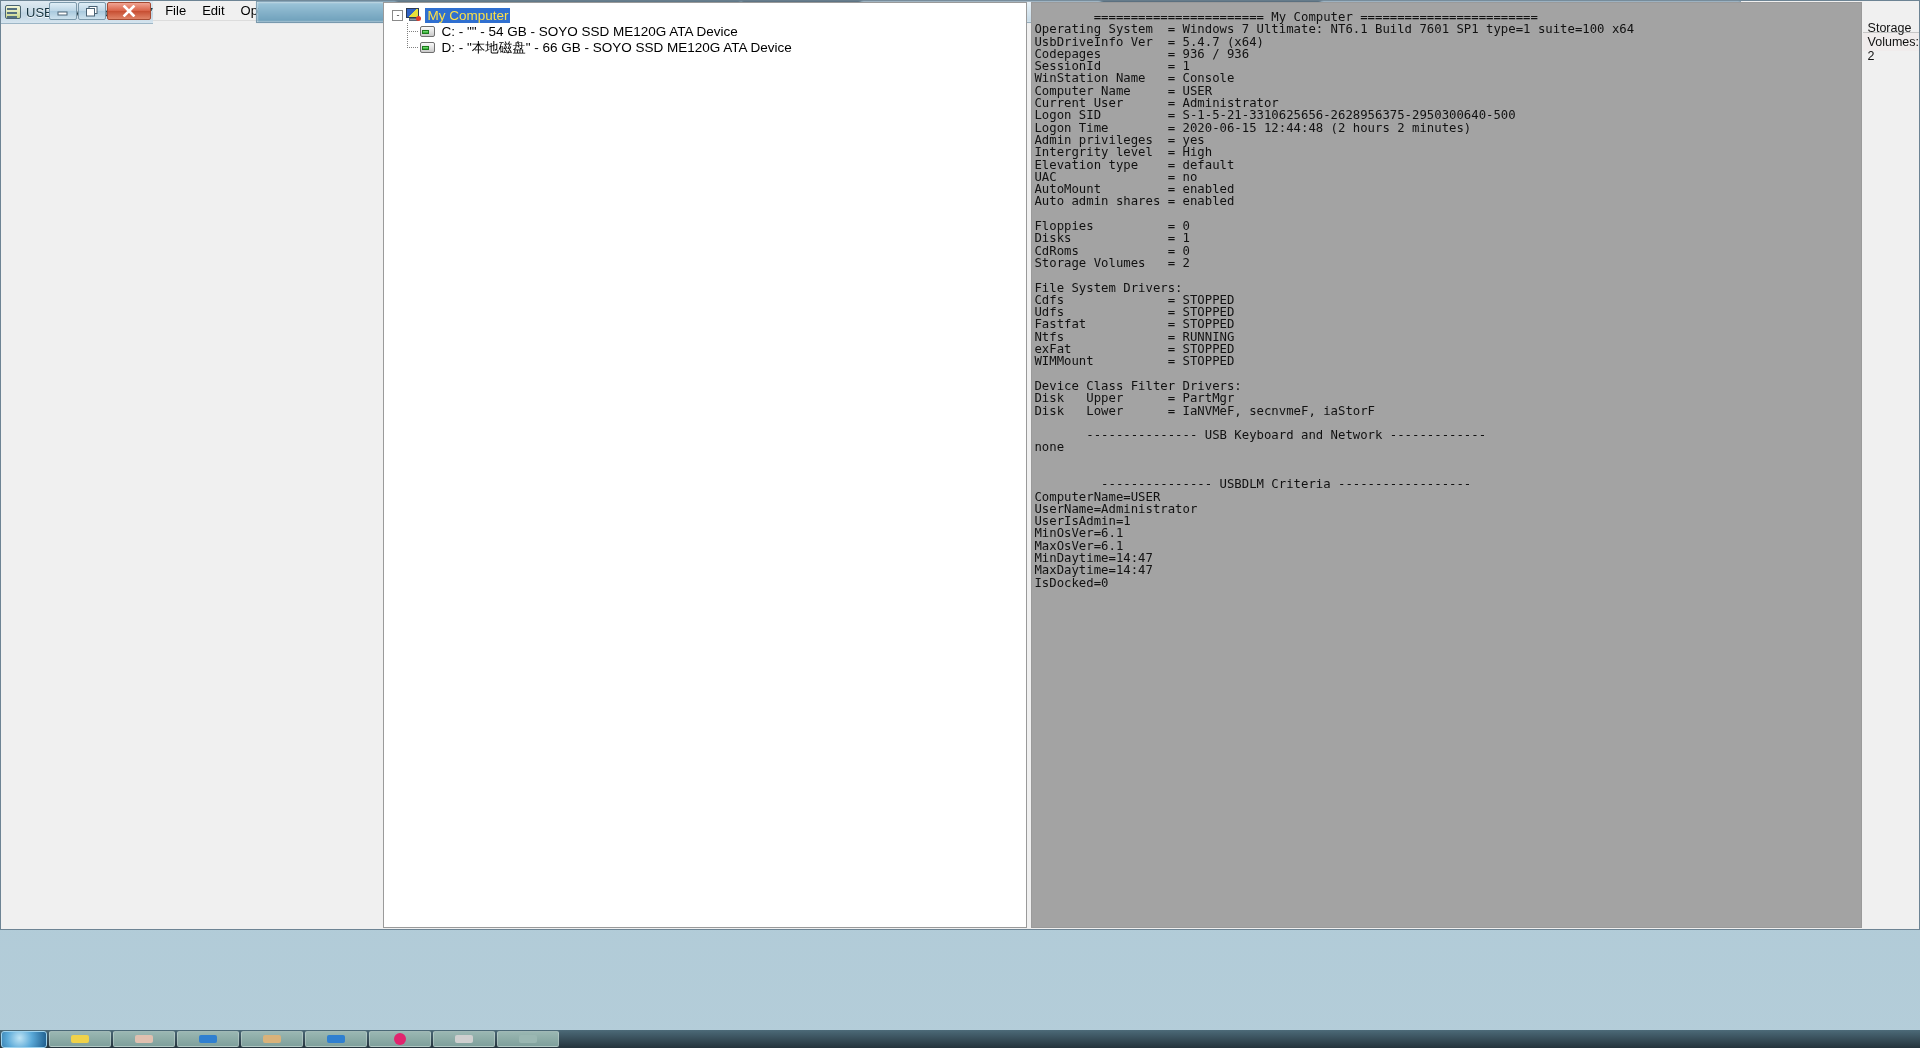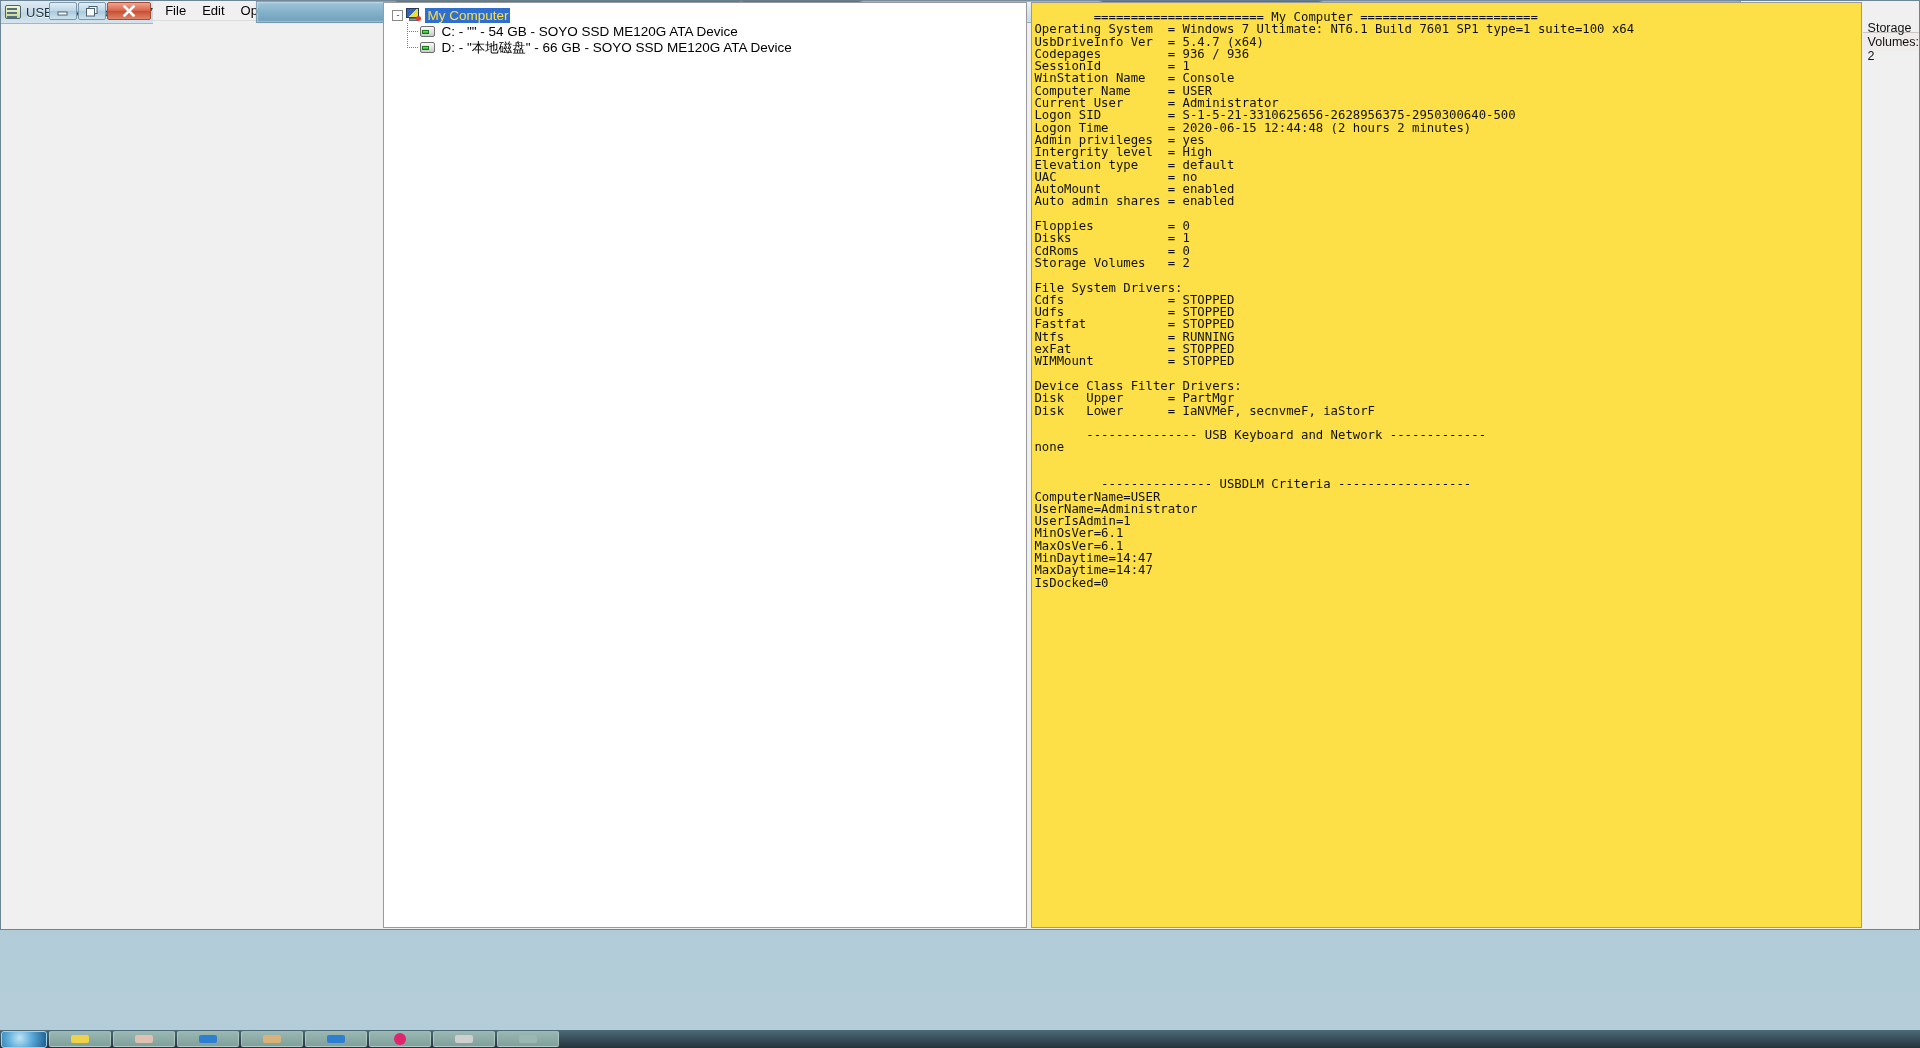--- a/index.html
+++ b/index.html
@@ -128,21 +128,21 @@
 
   
   #panes{flex:1 1 auto;display:flex;min-height:0;background:#f0f0f0;padding:0;}
   #tree-pane{
     width:644px;flex:0 0 644px;background:#ffffff;
     border:1px solid #9a9a9a;box-sizing:border-box;
     margin:1px 0 1px 1px;overflow:hidden;position:relative;
   }
   #splitter{width:4px;flex:0 0 4px;background:#f0f0f0;cursor:col-resize;}
   #text-pane{
-    flex:1 1 auto;background:#fde047;
+    flex:1 1 auto;background:#a3a3a3;
     border:1px solid #9a9a9a;box-sizing:border-box;
     margin:1px 1px 1px 0;overflow:hidden;position:relative;
   }
 
   
   #tree{padding:4px 0 0 8px;font-size:13.5px;color:#000;}
   .tree-row{display:flex;align-items:center;height:16px;white-space:nowrap;position:relative;}
   .tree-row.child{padding-left:28px;}
   .expander{
     width:11px;height:11px;border:1px solid #8a8a8a;background:#fff;

